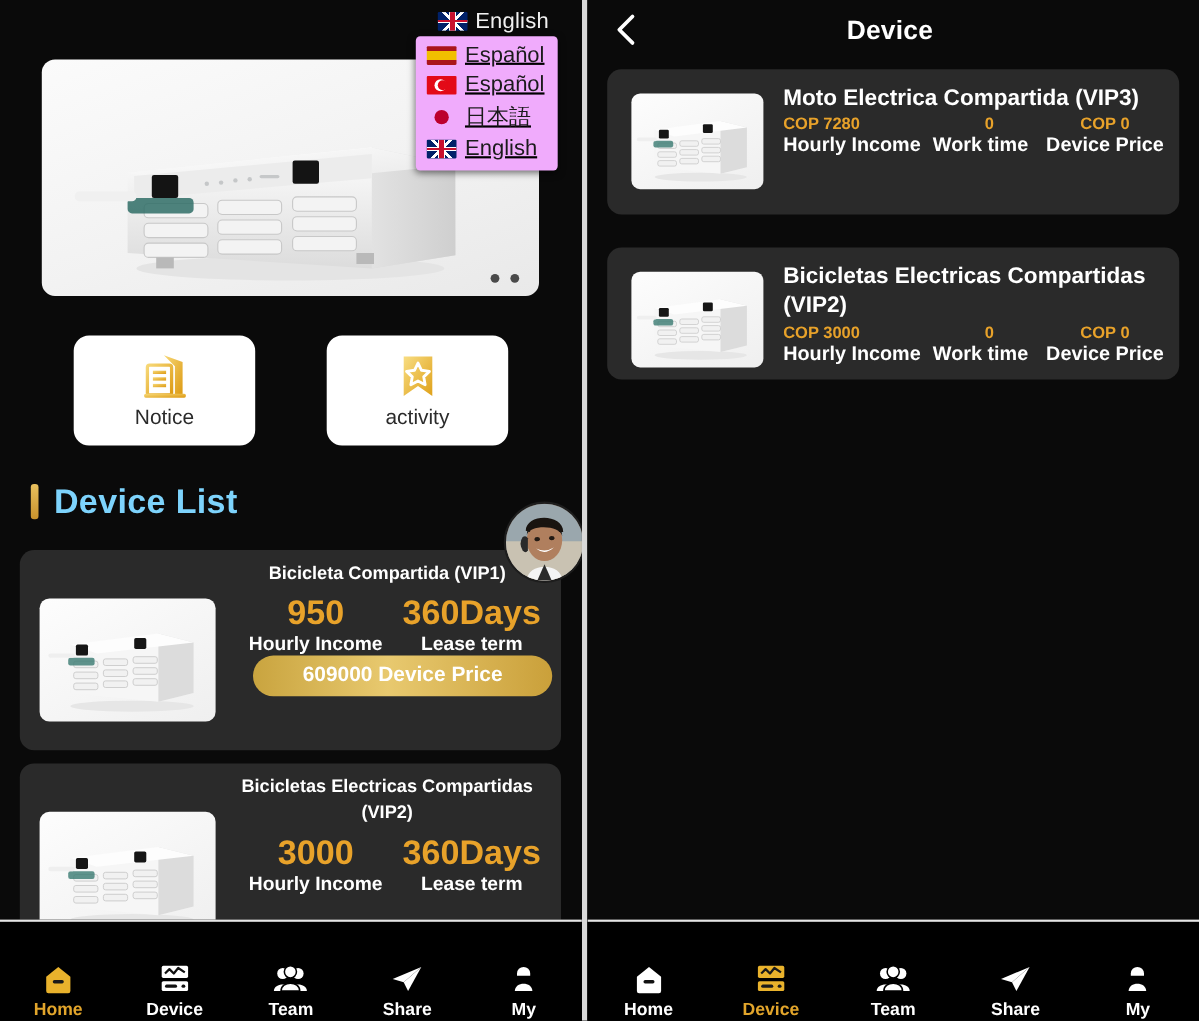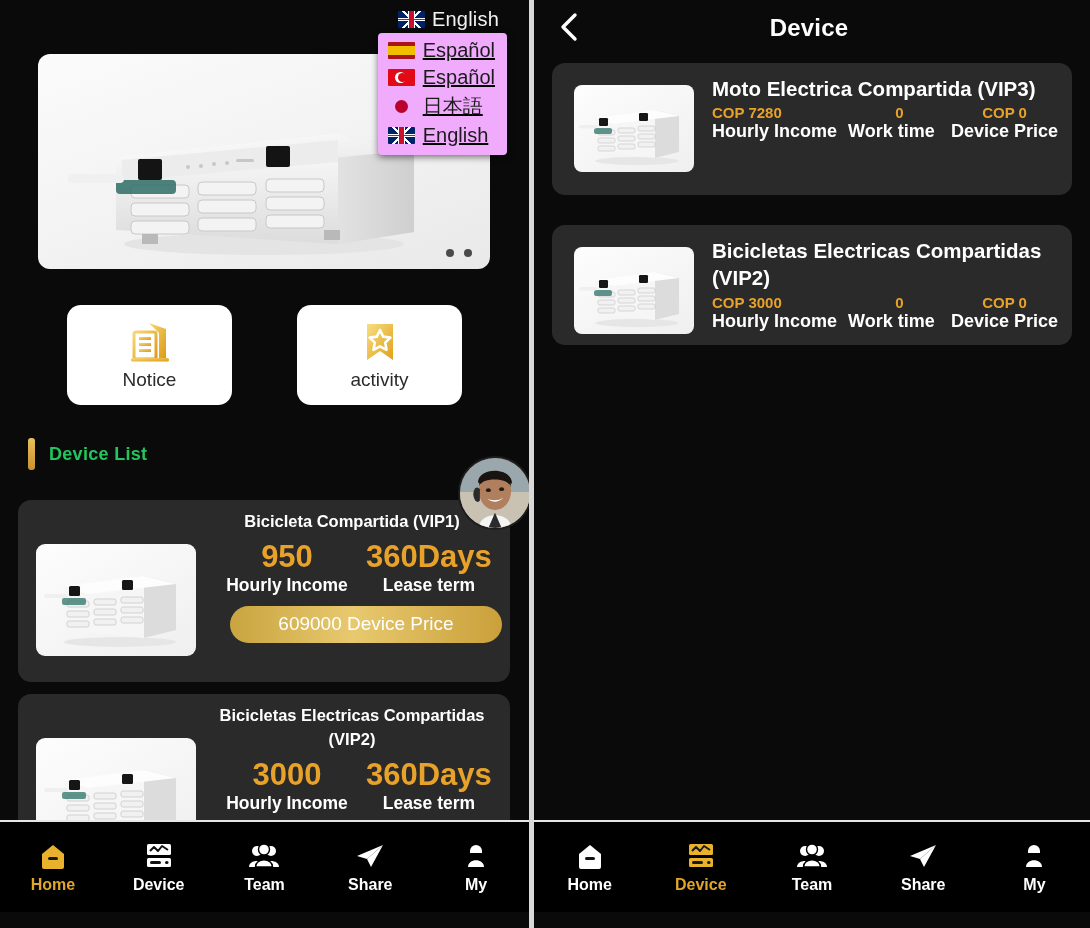--- a/index.html
+++ b/index.html
@@ -90,21 +90,21 @@
     cursor:pointer;
   }
   .quick-card .q-label { font-size:19px; color:#2b2b2b; }
   .q-icon { width:48px; height:46px; display:block; }
 
   
   .section-head {
     position:absolute; left:28px; top:438px; display:flex; align-items:center; gap:14px;
   }
   .section-bar { width:7px; height:32px; border-radius:3px; background: linear-gradient(#e9c15e,#c8922c); }
-  .section-title { font-size:18px; font-weight:bold; color:#22c55e; letter-spacing:.3px; }
+  .section-title { font-size:31px; font-weight:bold; color:#7dd3fc; letter-spacing:.3px; }
 
   .dev-card {
     position:absolute; left:18px; width:492px;
     background:#2a2a2a; border-radius:13px;
   }
   .dev-card-1 { top:500px; height:182px; }
   .dev-card-2 { top:694px; height:182px; }
   .dev-thumb {
     position:absolute; left:18px; width:160px; height:112px;
     background: linear-gradient(150deg,#fdfdfd,#efefef);
@@ -113,39 +113,39 @@
   .dev-card-1 .dev-thumb { top:44px; }
   .dev-card-2 .dev-thumb { top:44px; }
   .dev-body { position:absolute; left:190px; right:14px; top:10px;text-align:center; }
   .dev-name { font-size:16.5px; font-weight:bold; color:#fff; line-height:1.45; }
   .dev-stats { display:flex; margin-top:6px; }
   .stat { }
   .stat .val { font-size:31px; font-weight:bold; color:#e8a22a; line-height:1.12; }
   .stat .cap { font-size:17.5px; font-weight:bold; color:#fff; }
   .stat-income { width:158px; }
   .price-pill {
-    margin-top:10px; margin-left:22px; width:272px; height:37px; border-radius:19px;
+    margin-left:22px; width:272px; height:37px; border-radius:19px;
     background: linear-gradient(to right,#c9a43f,#e8c96f 45%,#caa03a);
     display:flex; align-items:center; justify-content:center;
-    font-size:19px; font-weight:normal; color:#fff; cursor:pointer;
+    font-size:19px; font-weight:bold; color:#fff; cursor:pointer;
   }
 
   
   .service-avatar {
     position:absolute; border-radius:50%; overflow:hidden;
     border:2px solid #1d1d1d; cursor:pointer; z-index:30;
     background:#6f5b4b;
   }
   .avatar-left  { left:458px; top:456px; width:74px; height:74px; }
 
   
   .bottom-nav {
-    position:absolute; left:0; bottom:16px; width:100%; height:92px;
+    position:absolute; left:0; bottom:0; width:100%; height:92px;
     background:#000; border-top:2px solid #e6e6e6;
-    display:flex; align-items:center;
+    display:flex; align-items:flex-end;
   }
   .nav-item {
     flex:1; display:flex; flex-direction:column; align-items:center; justify-content:center; gap:5px;
     cursor:pointer;
   }
   .nav-label { font-size:16px; font-weight:bold; color:#fff; }
   .nav-item.active .nav-label { color:#e2a52b; }
   .nav-ico { width:32px; height:30px; display:block; }
 
   

